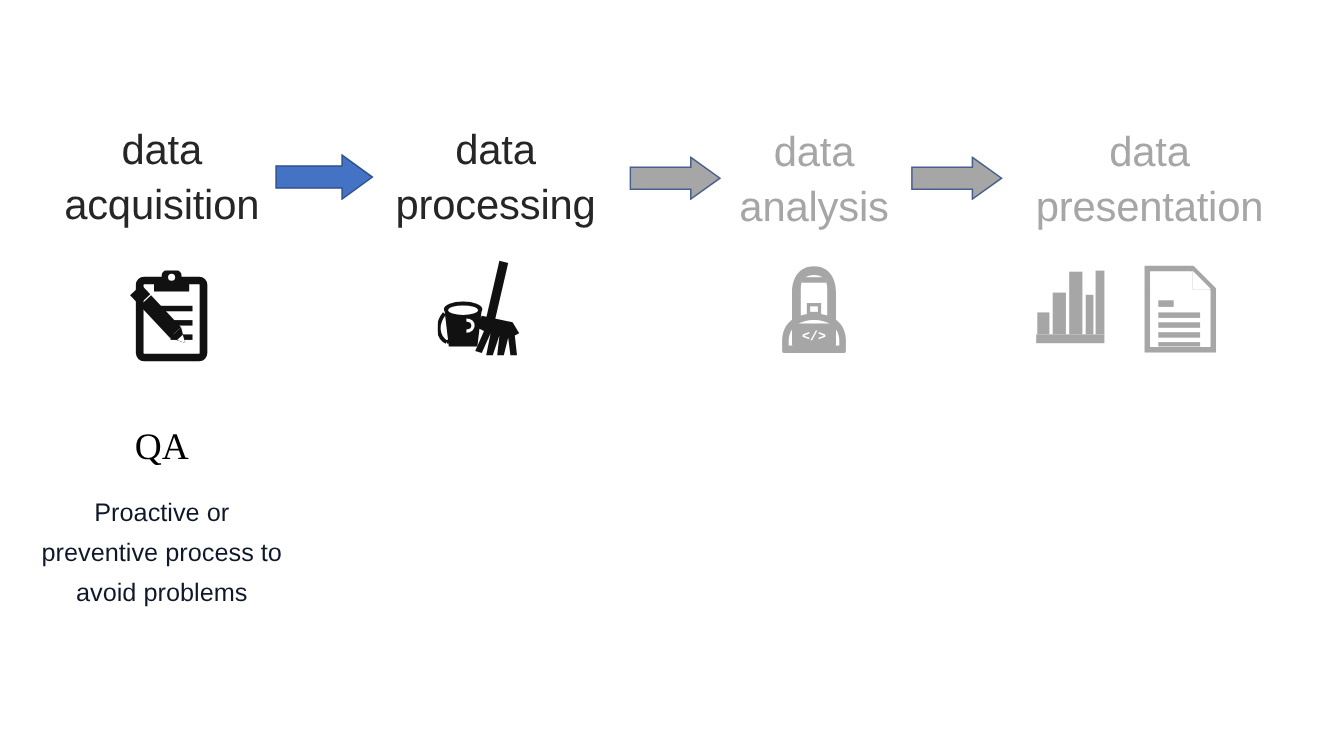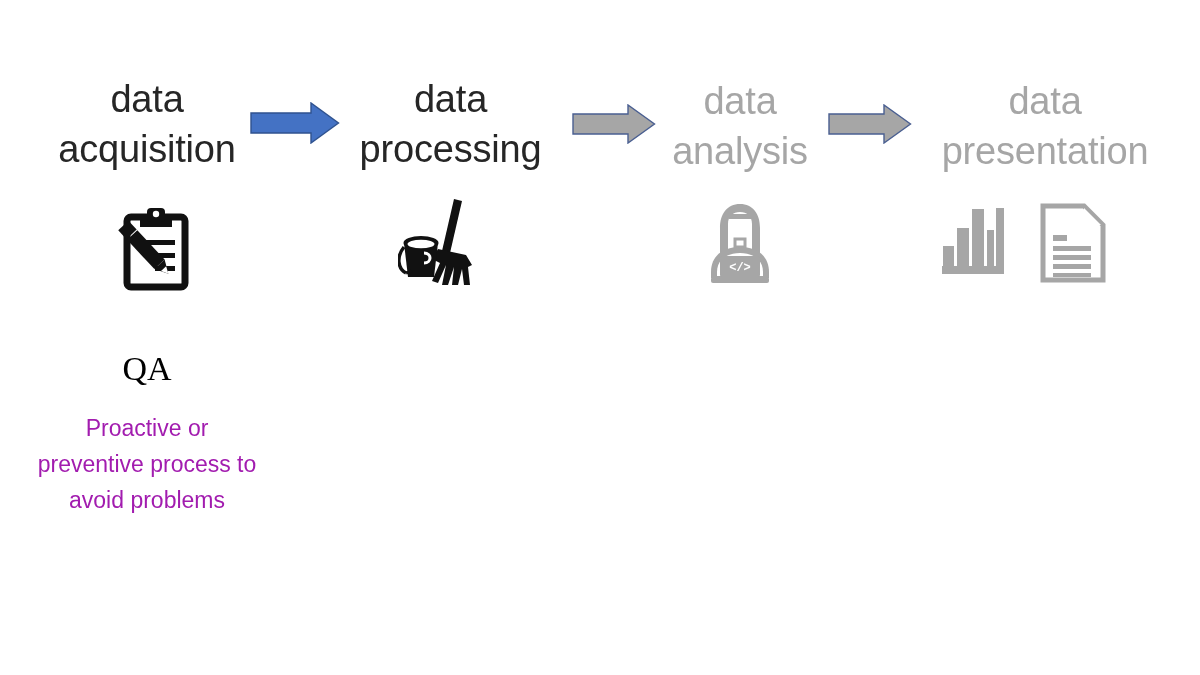--- a/index.html
+++ b/index.html
@@ -8,20 +8,21 @@
     height: 675px;
     background: #ffffff;
     font-family: "Liberation Sans", sans-serif;
     overflow: hidden;
   }
   #slide {
     position: relative;
     width: 1200px;
     height: 533px;
     background: #ffffff;
+    margin-top: 38px;
   }
 
   
   .stage-label {
     position: absolute;
     text-align: center;
     font-family: "Liberation Sans", sans-serif;
     font-size: 38px;
     line-height: 50px;
     font-weight: 400;
@@ -70,21 +71,21 @@
   #qa-desc {
     position: absolute;
     left: 2px;
     top: 410px;
     width: 290px;
     text-align: center;
     font-family: "Liberation Sans", sans-serif;
     font-size: 23px;
     line-height: 36px;
     font-weight: 400;
-    color: #a21caf;
+    color: #0f172a;
     white-space: pre-line;
   }
 </style>
 </head>
 <body>
 
 <div id="slide">
 
   <div class="stage-label" id="label-acquisition">data
 acquisition</div>

